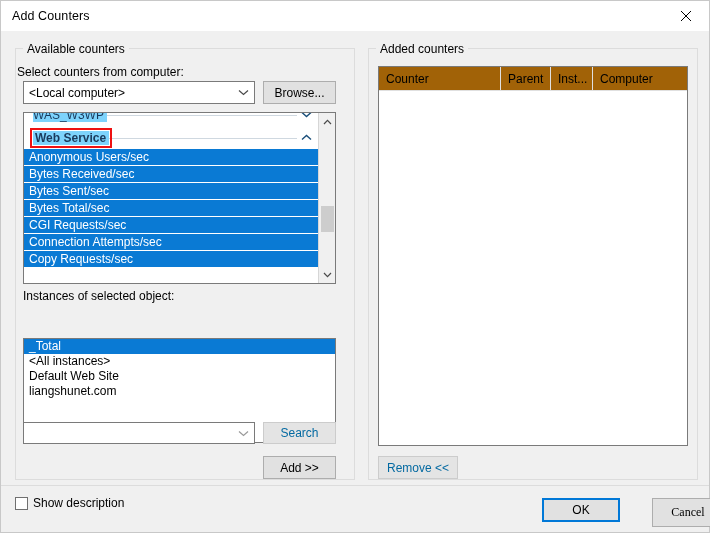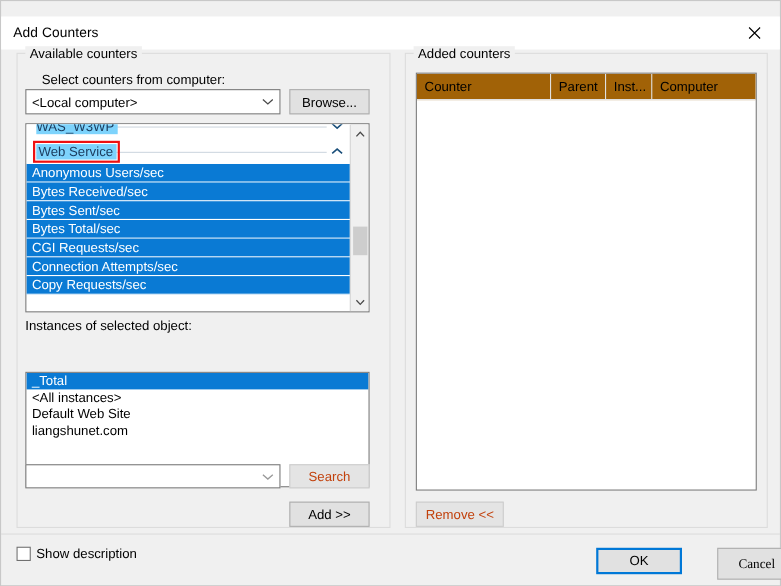--- a/index.html
+++ b/index.html
@@ -25,21 +25,20 @@
     background: #f0f0f0;
     border: 1px solid #c8c8c8;
     box-sizing: border-box;
   }
   .titlebar {
     position: absolute;
     left: 0; top: 0;
     width: 708px; height: 30px;
     background: #ffffff;
     box-sizing: border-box;
-    margin-top: 14px;
   }
   .title-text {
     position: absolute;
     left: 11px; top: 8px;
     font-size: 12.5px;
     color: #000000;
     letter-spacing: .1px;
   }
   .close-btn {
     position: absolute;
@@ -115,21 +114,21 @@
     font-family: "Liberation Sans", sans-serif;
     font-size: 12px;
     color: #000000;
     display: flex;
     align-items: center;
     justify-content: center;
     cursor: default;
     white-space: nowrap;
   }
   .btn.disabled {
-    color: #c2410c;
+    color: #0369a1;
     background: #e4e4e4;
     border-color: #cccccc;
   }
   .btn.default {
     border: 2px solid #0078d7;
     background: #e1e1e1;
   }
 
   
   .listbox {
@@ -179,20 +178,21 @@
     width: 18px;
     display: flex;
     align-items: center;
     justify-content: center;
     z-index: 3;
   }
   .tree-group.highlighted .tg-name {
     outline: 2px solid #ee1111;
     outline-offset: 1px;
     padding-left: 2px;
+    font-weight: bold;
   }
   .tree-item {
     height: 17px;
     line-height: 17px;
     padding-left: 5px;
     font-size: 12px;
     color: #ffffff;
     background: #0a7ad4;
     border-bottom: 1px solid #ffffff;
     box-sizing: border-box;
@@ -299,21 +299,21 @@
     <div class="close-btn">
       <svg width="12" height="12" viewBox="0 0 12 12" aria-hidden="true">
         <path d="M1 1 L11 11 M11 1 L1 11" stroke="#000000" stroke-width="1" fill="none"></path>
       </svg>
     </div>
   </div>
 
   <div class="groupbox" id="grp-available"></div>
   <div class="groupbox-label" id="lbl-available">Available counters</div>
 
-  <div class="field-label" style="left:37px; top:64px;text-align:right;">Select counters from computer:</div>
+  <div class="field-label" style="left:16px; top:64px;text-align:right;">Select counters from computer:</div>
 
   <div class="combo" style="left:22px; top:80px; width:232px; height:23px;">
     <span class="combo-value">&lt;Local computer&gt;</span>
     <span class="combo-arrow">
       <svg width="11" height="7" viewBox="0 0 11 7">
           <path d="M1 1.5 L5.5 5.5 L10 1.5" stroke="#4a4a4a" stroke-width="1.2" fill="none"></path>
         </svg>
     </span>
   </div>
 

